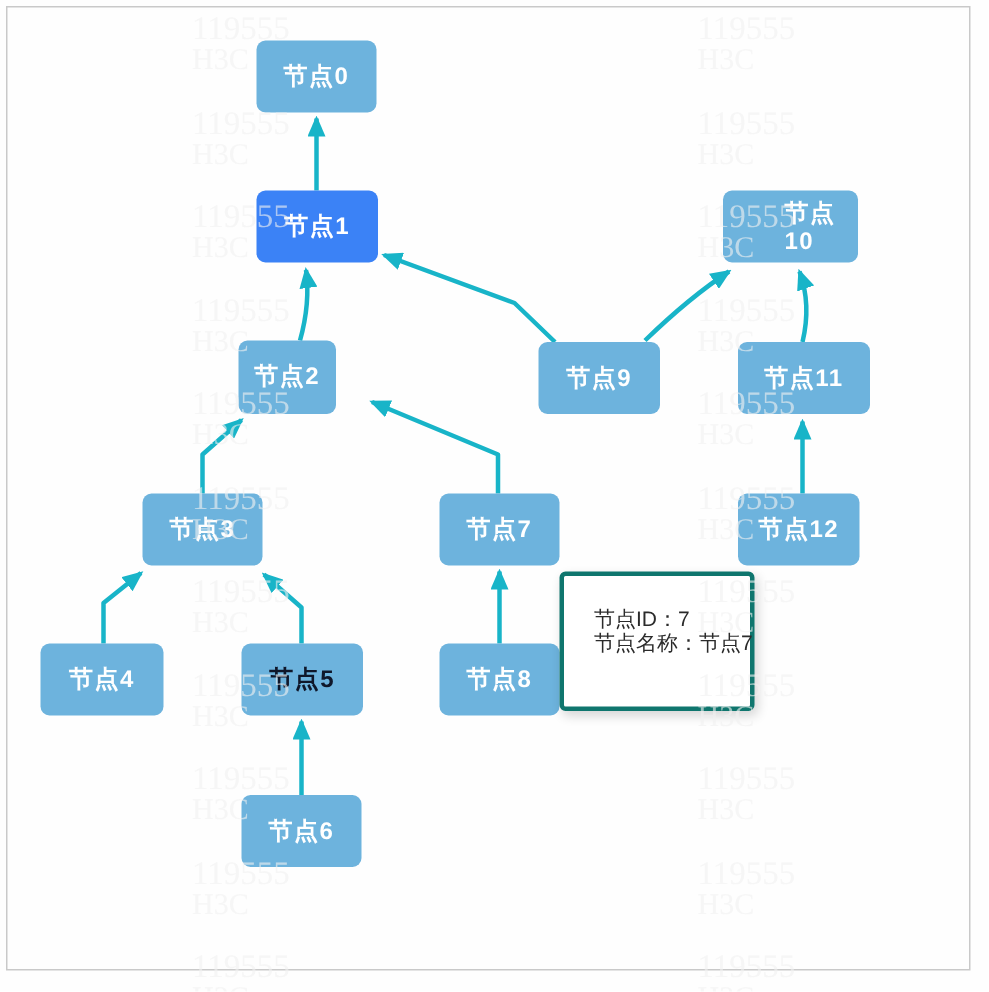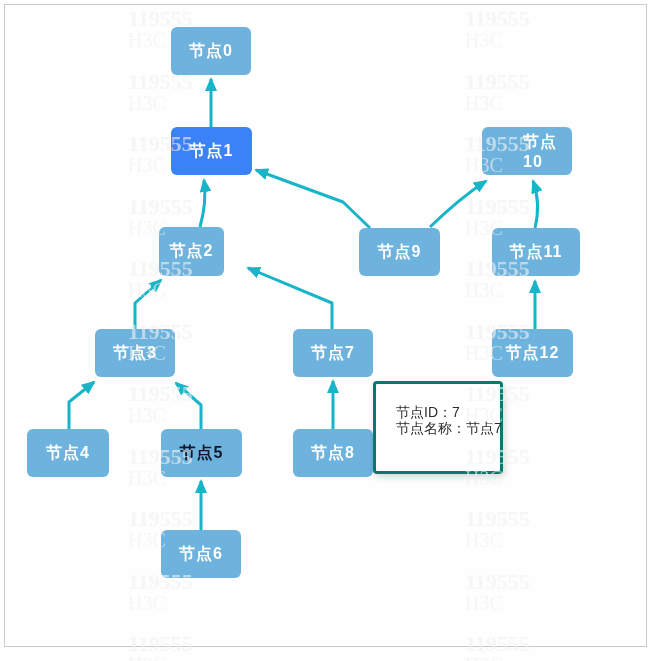--- a/index.html
+++ b/index.html
@@ -15,21 +15,21 @@
   .tooltip{position:absolute;left:373px;top:381px;width:130px;height:93px;
            background:#ffffff;border:3px solid #0f766e;border-radius:4px;
            box-shadow:2px 3px 7px rgba(0,0,0,0.16);box-sizing:border-box;
            padding:20px 0 0 20px;font-size:14px;color:#2b2b2b;z-index:30;}
   .tip-line{height:16px;line-height:16px;white-space:nowrap;}
   .tip-line + .tip-line{}
   .wm-layer{position:absolute;left:0;top:0;width:659px;height:661px;
             pointer-events:none;z-index:40;}
   .wm{position:absolute;font-family:"Liberation Serif", serif;
       color:rgba(240,240,240,0.62);white-space:nowrap;}
-  .wm .l1{font-size:22px;line-height:22px;font-weight:bold;}
+  .wm .l1{font-size:22px;line-height:22px;}
   .wm .l2{font-size:20px;line-height:20px;}
   .csdn{position:absolute;right:12px;top:631px;font-size:20px;color:#b3b3b3;
         letter-spacing:0.5px;z-index:50;white-space:nowrap;}
 </style>
 </head>
 <body>
 
 <div class="stage">
 
   <div class="frame"></div>

